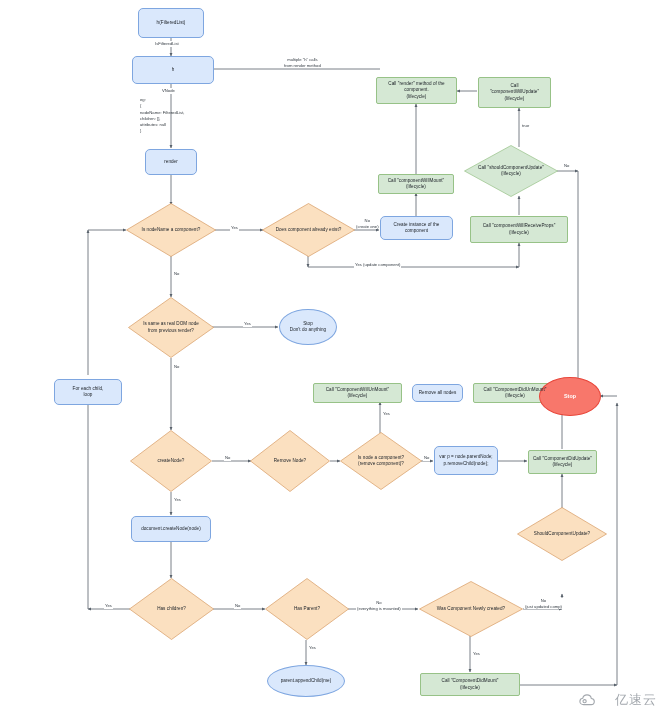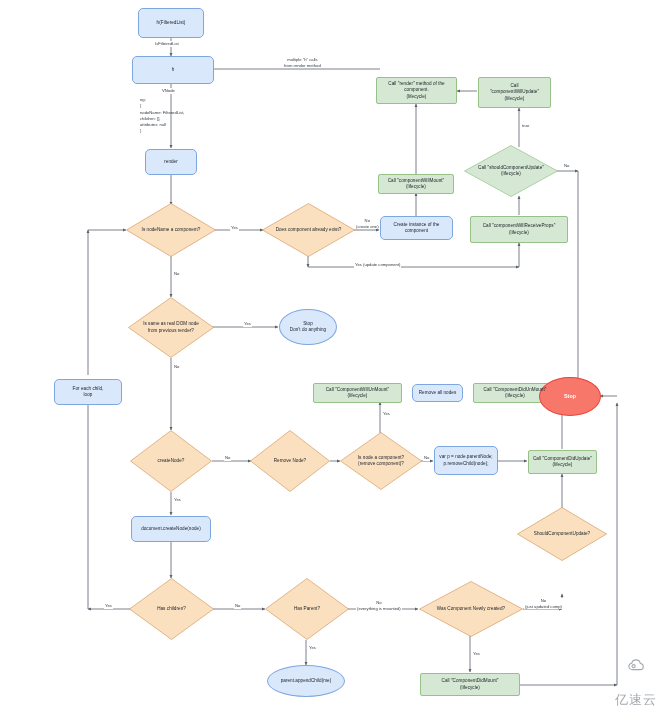--- a/index.html
+++ b/index.html
@@ -105,21 +105,20 @@
     text-align: left;
   }
   #watermark {
     position: absolute;
     right: 6px;
     bottom: 6px;
     display: flex;
     align-items: center;
     gap: 19px;
     opacity: 0.8;
-    flex-direction: column;
   }
   #watermark .wm-text {
     font-size: 13px;
     color: #8c9299;
     letter-spacing: 1px;
   }
 </style>
 </head>
 <body>
 

